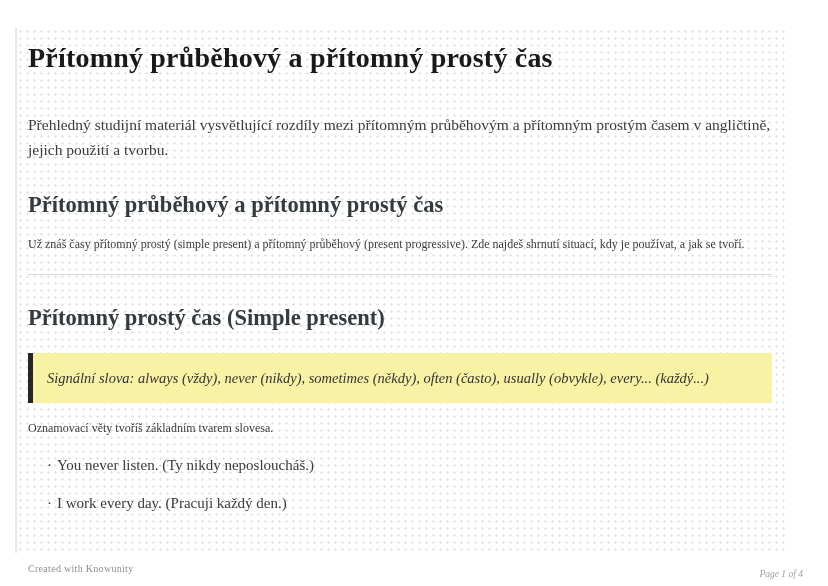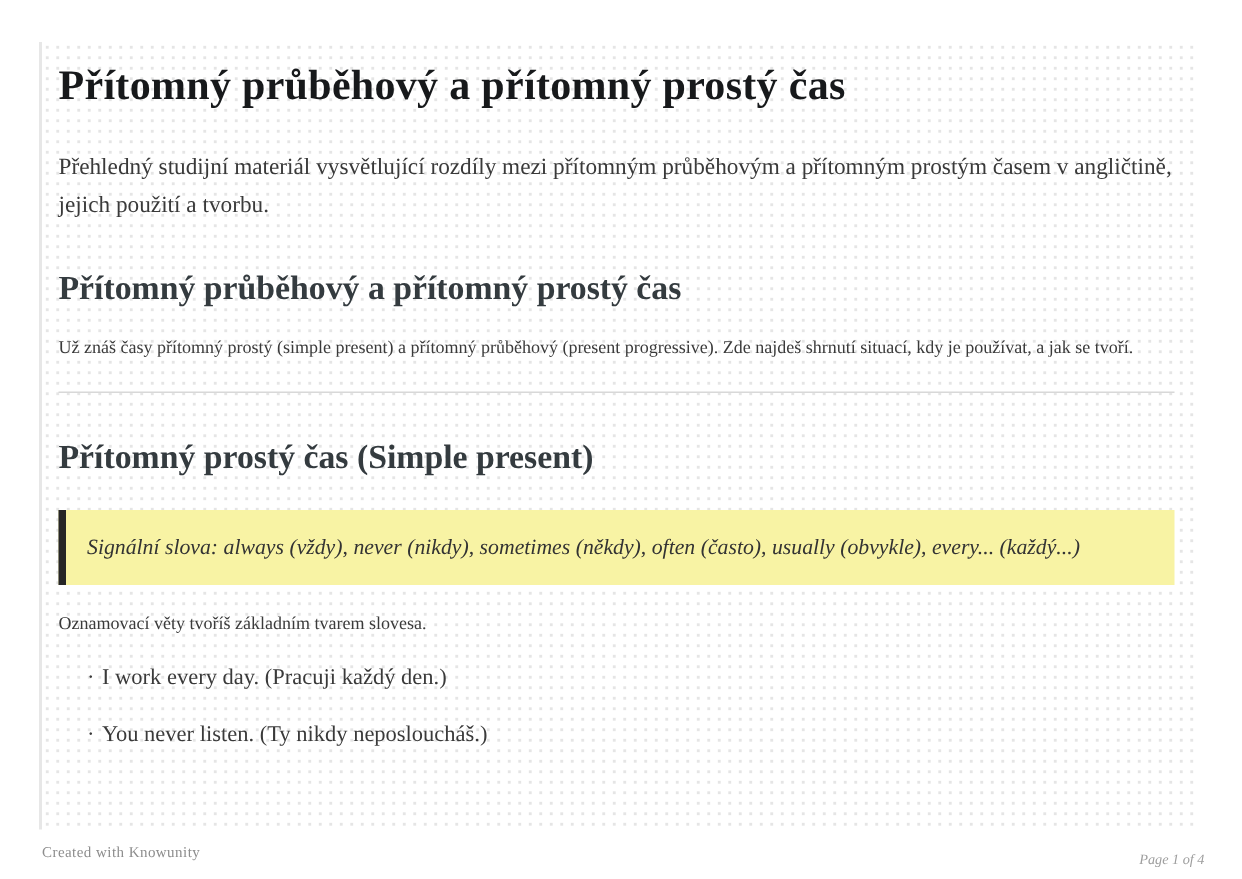--- a/index.html
+++ b/index.html
@@ -9,21 +9,21 @@
   }
   body {
     width: 828px;
     height: 586px;
     position: relative;
     overflow: hidden;
     font-family: "Liberation Serif", "DejaVu Serif", serif;
   }
   .paper {
     position: absolute;
-    left: 26px;
+    left: 15px;
     top: 28px;
     width: 771px;
     height: 525px;
     background-color: #ffffff;
     background-image: radial-gradient(circle, #e5e5e5 1.05px, rgba(255,255,255,0) 1.05px);
     background-size: 7px 7px;
     border-left: 2px solid #e7e7e7;
     box-sizing: border-box;
   }
   .content {
@@ -31,21 +31,21 @@
   }
   h1.doc-title {
     margin: 0;
     font-size: 28px;
     line-height: 1.2;
     font-weight: bold;
     color: #17191b;
     letter-spacing: 0.2px;
   }
   p.intro {
-    margin: 24px 0 0 0;
+    margin: 37px 0 0 0;
     font-size: 15.5px;
     line-height: 1.62;
     color: #3a3a3a;
   }
   h2.section-heading {
     margin: 29px 0 0 0;
     font-size: 22.5px;
     line-height: 1.25;
     font-weight: bold;
     color: #343b3f;
@@ -117,25 +117,25 @@
     <hr class="divider">
 
     <h2 class="section-heading">Přítomný prostý čas (Simple present)</h2>
 
 
     <div class="callout">Signální slova: always (vždy), never (nikdy), sometimes (někdy), often (často), usually (obvykle), every... (každý...)</div>
 
     <p class="body-text">Oznamovací věty tvoříš základním tvarem slovesa.</p>
 
     <div class="example-item">
-      <span class="bullet">·</span><span>I work every day. (Pracuji každý den.)</span>
+      <span class="bullet">·</span><span>You never listen. (Ty nikdy neposloucháš.)</span>
     </div>
 
     <div class="example-item">
-      <span class="bullet">·</span><span>You never listen. (Ty nikdy neposloucháš.)</span>
+      <span class="bullet">·</span><span>I work every day. (Pracuji každý den.)</span>
     </div>
 
   </div>
 </div>
 
 <div class="footer-left">Created with Knowunity</div>
 
 <div class="footer-right">Page 1 of 4</div>
 
 </body></html>

